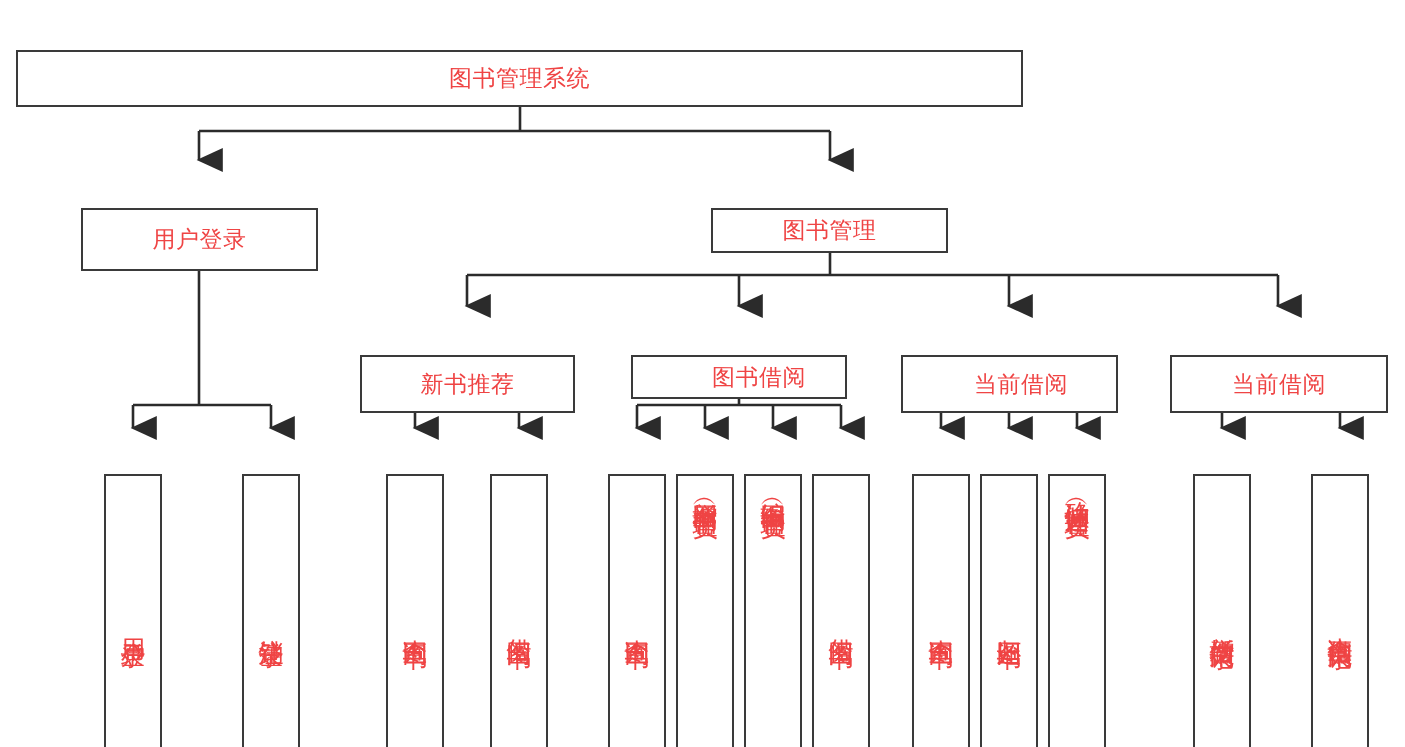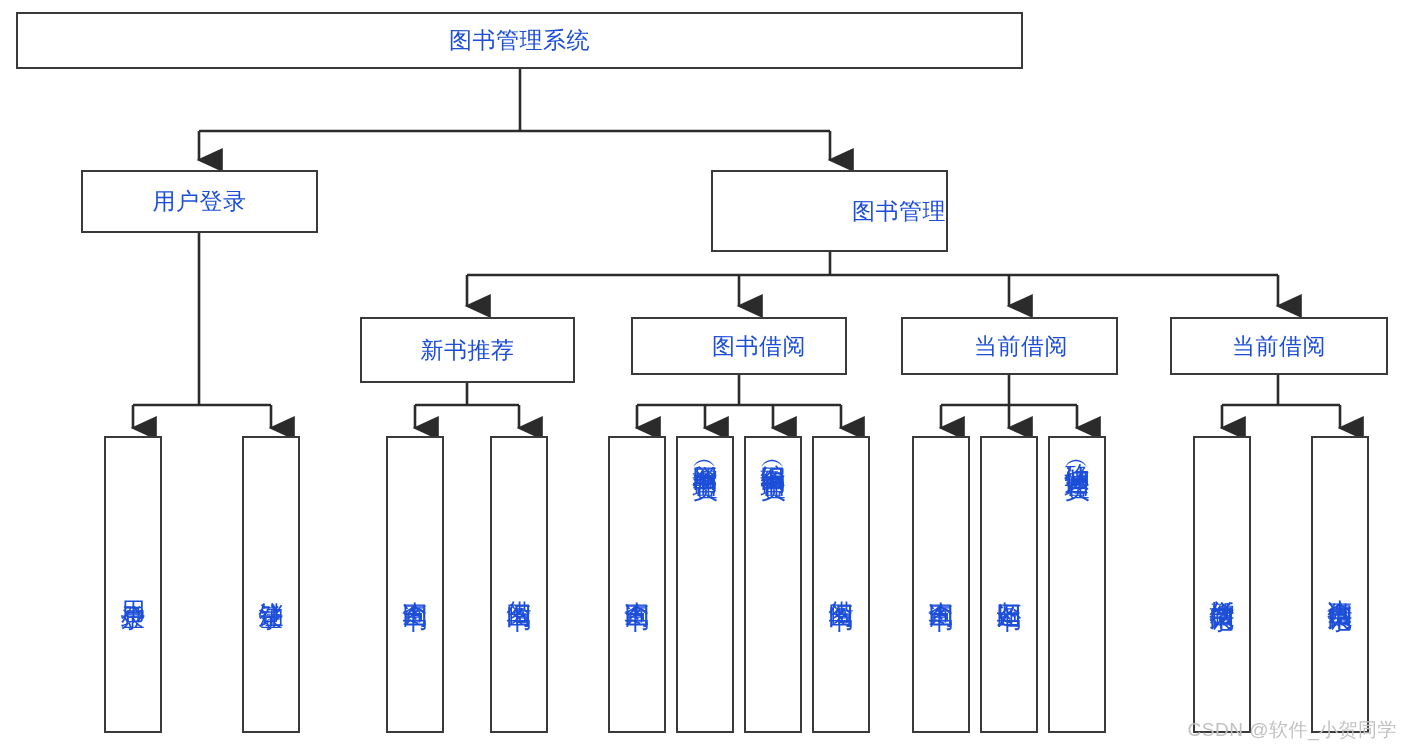--- a/index.html
+++ b/index.html
@@ -26,21 +26,22 @@
     pointer-events: none;
   }
   .node {
     position: absolute;
     box-sizing: border-box;
     background: #ffffff;
     border: 2.5px solid #3a3a3a;
     display: flex;
     align-items: center;
     justify-content: center;
-    color: #1d4ed8;
+    color: #ef4444;
+    margin-top: 38px;
   }
   .node .label {
     display: block;
     text-align: center;
     line-height: 1.0;
     letter-spacing: 0.5px;
   }
   .node.horiz .label {
     font-size: 23px;
     white-space: nowrap;
@@ -128,29 +129,29 @@
   </svg>
 
   <div class="node horiz" style="left:16px; top:12px; width:1007px; height:57px;">
     <span class="label">图书管理系统</span>
   </div>
 
   <div class="node horiz" style="left:81px; top:170px; width:237px; height:63px;">
     <span class="label">用户登录</span>
   </div>
 
-  <div class="node horiz" style="left:711px; top:170px; width:237px; height:82px;justify-content:flex-end;">
+  <div class="node horiz" style="left:711px; top:170px; width:237px; height:45px;">
     <span class="label">图书管理</span>
   </div>
 
-  <div class="node horiz" style="left:360px; top:317px; width:215px; height:66px;">
+  <div class="node horiz" style="left:360px; top:317px; width:215px; height:58px;">
     <span class="label">新书推荐</span>
   </div>
 
-  <div class="node horiz" style="left:631px; top:317px; width:216px; height:58px;padding-left:40px;">
+  <div class="node horiz" style="left:631px; top:317px; width:216px; height:44px;padding-left:40px;">
     <span class="label">图书借阅</span>
   </div>
 
   <div class="node horiz" style="left:901px; top:317px; width:217px; height:58px;padding-left:23px;">
     <span class="label">当前借阅</span>
   </div>
 
   <div class="node horiz" style="left:1170px; top:317px; width:218px; height:58px;">
     <span class="label">当前借阅</span>
   </div>
@@ -200,15 +201,14 @@
   </div>
 
   <div class="node vert centered" style="left:1193px; top:436px; width:58px; height:297px;">
     <span class="label">新增借阅记录</span>
   </div>
 
   <div class="node vert centered" style="left:1311px; top:436px; width:58px; height:297px;">
     <span class="label">查询借阅记录</span>
   </div>
 
-  <div class="watermark">CSDN @软件_小贺同学</div>
 
 </div>
 
 </body></html>

